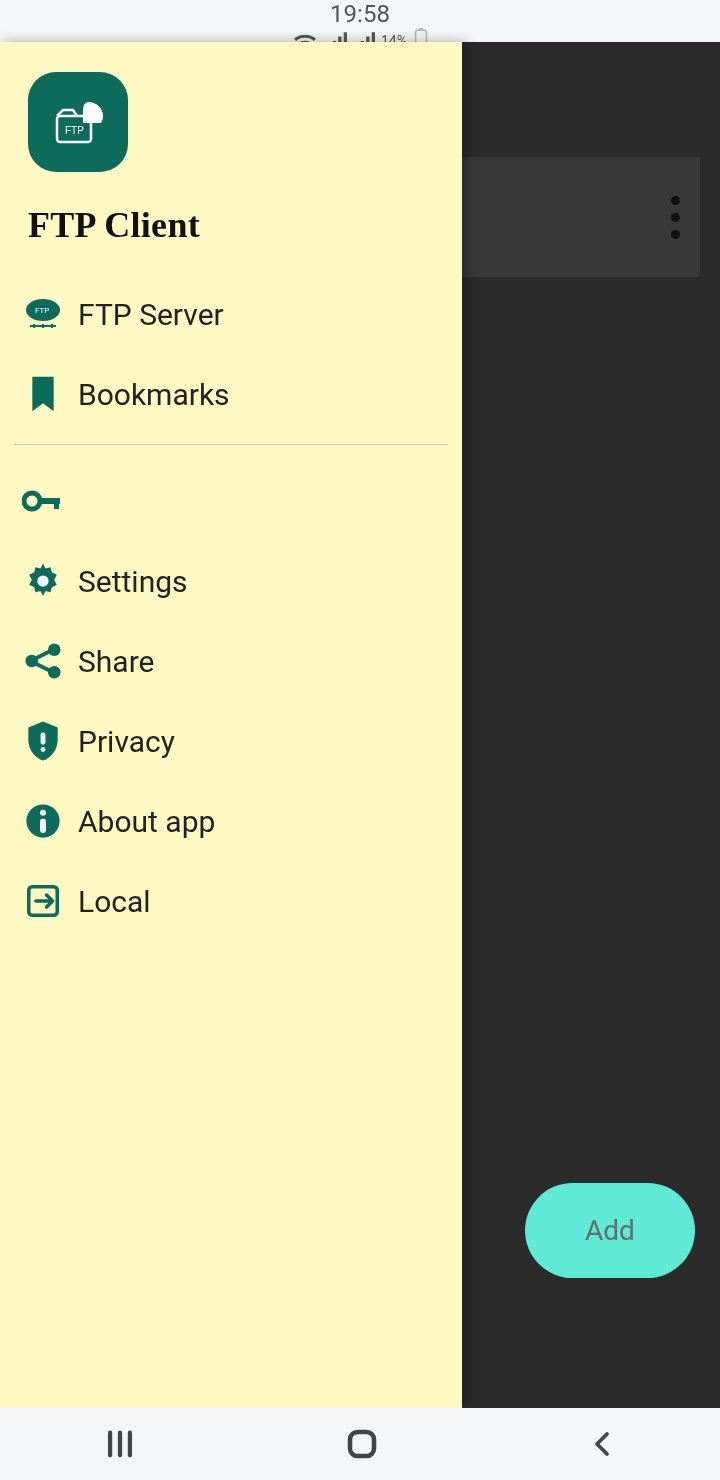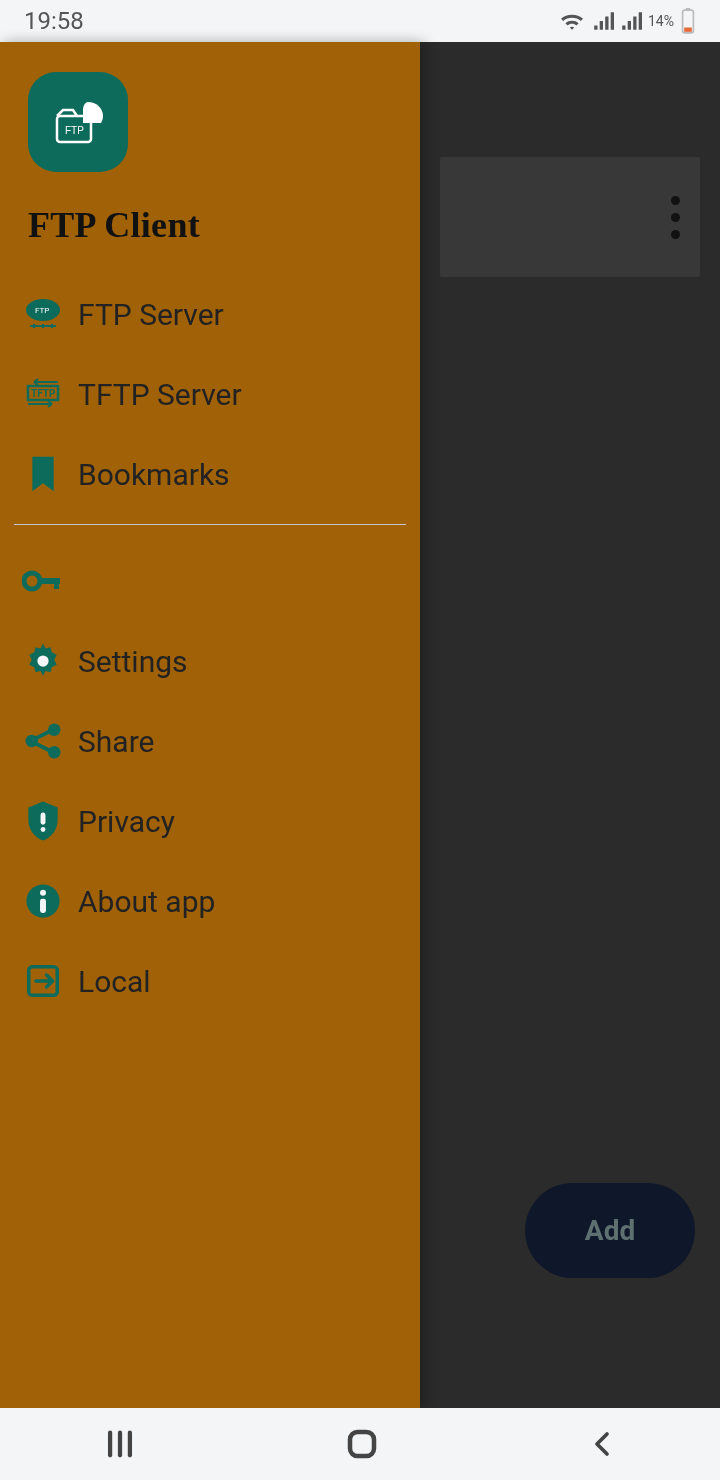--- a/index.html
+++ b/index.html
@@ -1,34 +1,34 @@
 <!DOCTYPE html>
 <html><head>
 <meta charset="utf-8">
 <style>
   * { box-sizing: border-box; margin: 0; padding: 0; }
   html, body { width: 720px; height: 1480px; overflow: hidden; font-family: -apple-system, Roboto, sans-serif; }
   body { background: #f3f5f7; position: relative; }
 
   
-  .status-bar { height: 42px; display: flex; align-items: center; justify-content: space-between; padding: 0 24px; color: #555; font-size: 24px; }
+  .status-bar { height: 42px; display: flex; align-items: center; justify-content: space-between; padding: 0 24px; color: #555; font-size: 24px; flex-direction: column; }
   .status-right { display: flex; align-items: center; gap: 6px; font-size: 14px; }
   .status-right svg { display: block; }
 
   
   .underlay { position: absolute; top: 42px; left: 0; right: 0; bottom: 72px; background: #2b2b2b; }
   .underlay-header { position: absolute; top: 115px; right: 20px; height: 120px; width: 260px; background: #383838; border-radius: 2px; display:flex; justify-content:flex-end; align-items:center; padding-right:20px; }
   .kebab { display:flex; flex-direction:column; gap:8px; }
   .kebab span { width:9px; height:9px; background:#111; border-radius:50%; }
-  .add-btn { position:absolute; bottom:130px; right:25px; width:170px; height:95px; background:#0f172a; border-radius:50px; display:flex; align-items:center; justify-content:center; color:#5f7070; font-size:28px; font-weight:700; }
+  .add-btn { position:absolute; bottom:130px; right:25px; width:170px; height:95px; background:#5eead4; border-radius:50px; display:flex; align-items:center; justify-content:center; color:#5f7070; font-size:28px; font-weight:400; }
   .bottom-tab { position:absolute; bottom:0; left:0; right:0; height:90px; display:flex; flex-direction:column; align-items:center; justify-content:flex-end; color:#111; font-size:22px; gap:4px; padding-bottom:4px; }
   .bottom-tab svg { display:block; }
 
   
-  .drawer { position:absolute; top:42px; left:0; width:420px; bottom:72px; background:#a16207; box-shadow: 4px 0 12px rgba(0,0,0,0.3); }
+  .drawer { position:absolute; top:42px; left:0; width:462px; bottom:72px; background:#fef9c3; box-shadow: 4px 0 12px rgba(0,0,0,0.3); }
   .drawer-header { padding: 30px 28px 10px 28px; }
   .app-logo { width:100px; height:100px; background:#0c6b5a; border-radius:28px; position:relative; display:flex; align-items:center; justify-content:center; }
   .app-title { font-size:36px; font-weight:700; color:#111; margin-top:32px; letter-spacing:0.3px; font-family: Georgia, serif; }
   .drawer-list { padding-top: 18px; }
   .drawer-item { display:flex; align-items:center; height:80px; padding-left:20px; cursor:pointer; }
   .drawer-item .lbl { font-size:30px; color:#222; margin-left: 12px; }
   .icon-wrap { width:46px; display:flex; align-items:center; justify-content:center; }
   .icon-wrap svg { display:block; }
   .divider { height:1px; background:#c6c6c6; margin: 10px 14px 16px 14px; }
 
@@ -103,31 +103,20 @@
             <line x1="8" y1="30" x2="34" y2="30" stroke="#0c6b5a" stroke-width="2"></line>
             <line x1="12" y1="28" x2="12" y2="32" stroke="#0c6b5a" stroke-width="2"></line>
             <line x1="21" y1="28" x2="21" y2="32" stroke="#0c6b5a" stroke-width="2"></line>
             <line x1="30" y1="28" x2="30" y2="32" stroke="#0c6b5a" stroke-width="2"></line>
           </svg>
       </span>
       <span class="lbl">FTP Server</span>
     </div>
     <div class="drawer-item">
       <span class="icon-wrap">
-        <svg width="42" height="36" viewBox="0 0 42 36">
-            <rect x="6" y="10" width="30" height="14" fill="none" stroke="#0c6b5a" stroke-width="2.5"></rect>
-            <text x="9" y="21" font-size="10" fill="#0c6b5a" font-weight="bold">TFTP</text>
-            <path d="M6 28 h24 m0 0 l-4 -3 m4 3 l-4 3" stroke="#0c6b5a" stroke-width="2" fill="none"></path>
-            <path d="M36 6 h-24 m0 0 l4 -3 m-4 3 l4 3" stroke="#0c6b5a" stroke-width="2" fill="none"></path>
-          </svg>
-      </span>
-      <span class="lbl">TFTP Server</span>
-    </div>
-    <div class="drawer-item">
-      <span class="icon-wrap">
         <svg width="34" height="40" viewBox="0 0 24 30">
             <path fill="#0c6b5a" d="M4 2h16v26l-8-6-8 6z"></path>
           </svg>
       </span>
       <span class="lbl">Bookmarks</span>
     </div>
 
     <div class="divider"></div>
 
     <div class="drawer-item">

